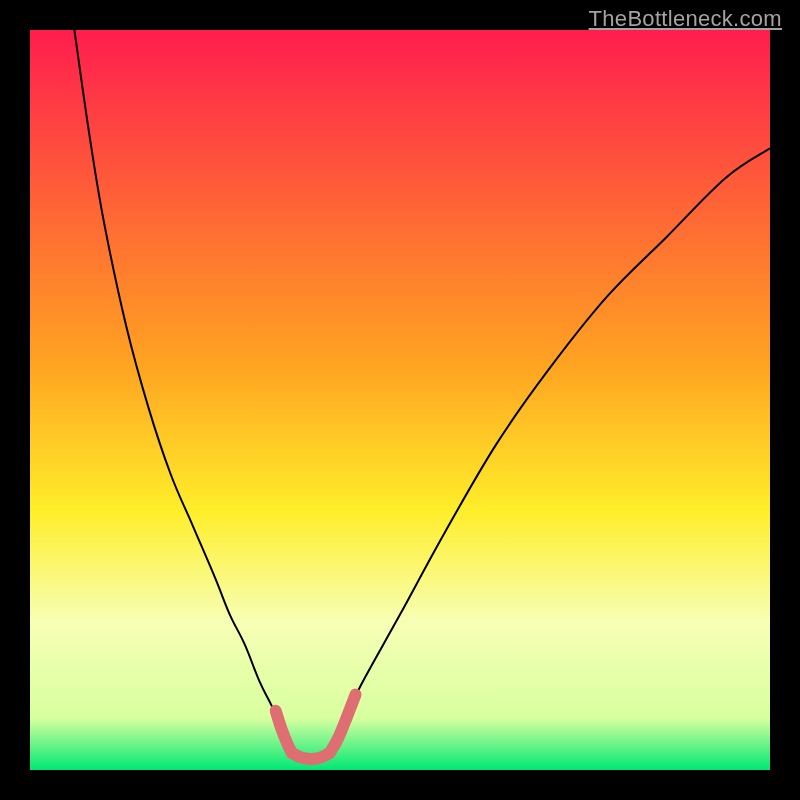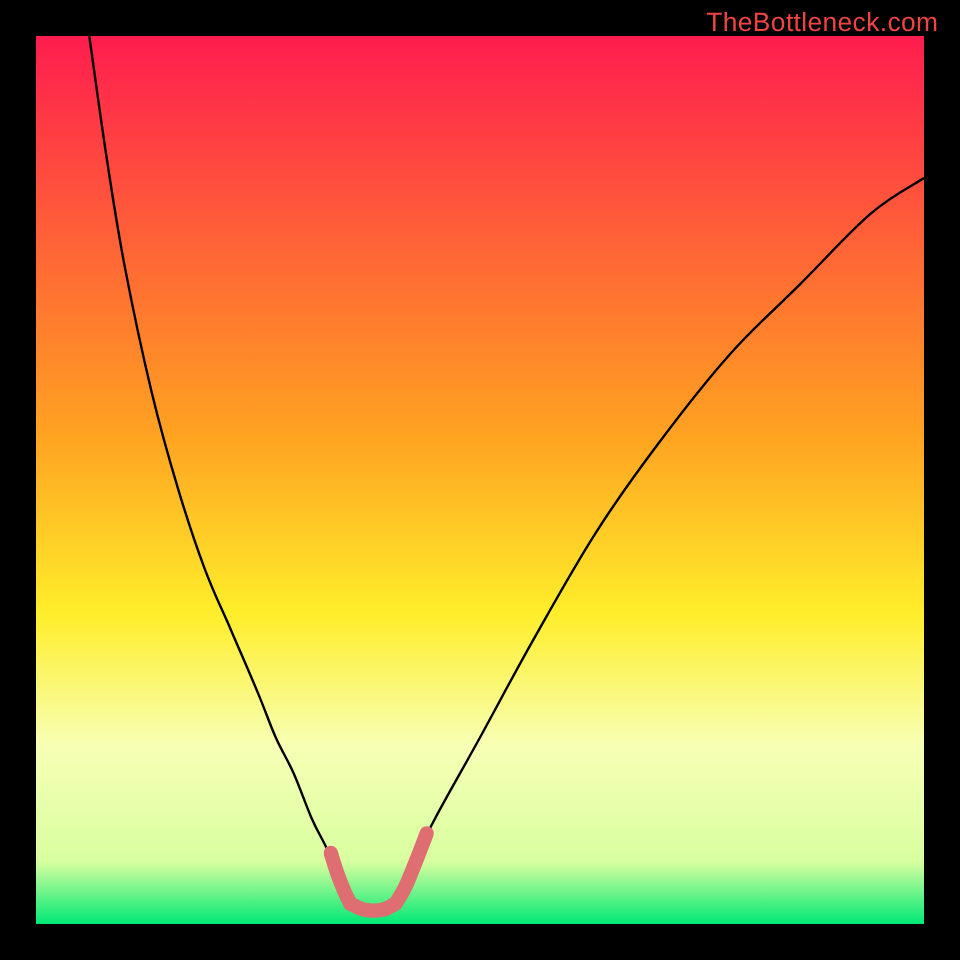--- a/index.html
+++ b/index.html
@@ -21,25 +21,26 @@
     left: 30px;
     top: 30px;
     width: 740px;
     height: 740px;
     overflow: hidden;
   }
   .watermark {
     position: absolute;
     top: 6px;
     right: 18px;
-    color: #ef4444;
+    color: #a3a3a3;
     font-size: 22px;
     font-weight: 500;
     letter-spacing: 0.3px;
     user-select: none;
+    text-decoration: underline;
   }
   svg {
     display: block;
     width: 100%;
     height: 100%;
   }
 </style>
 </head>
 <body>
 

